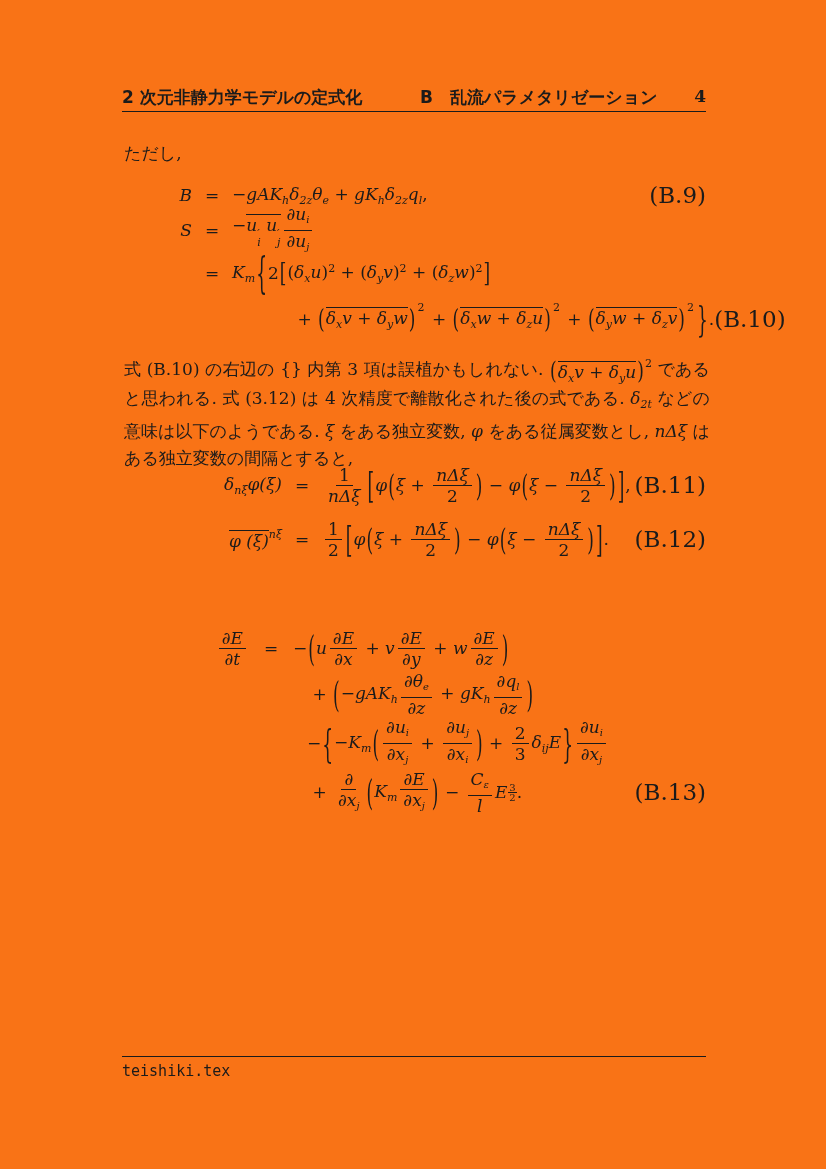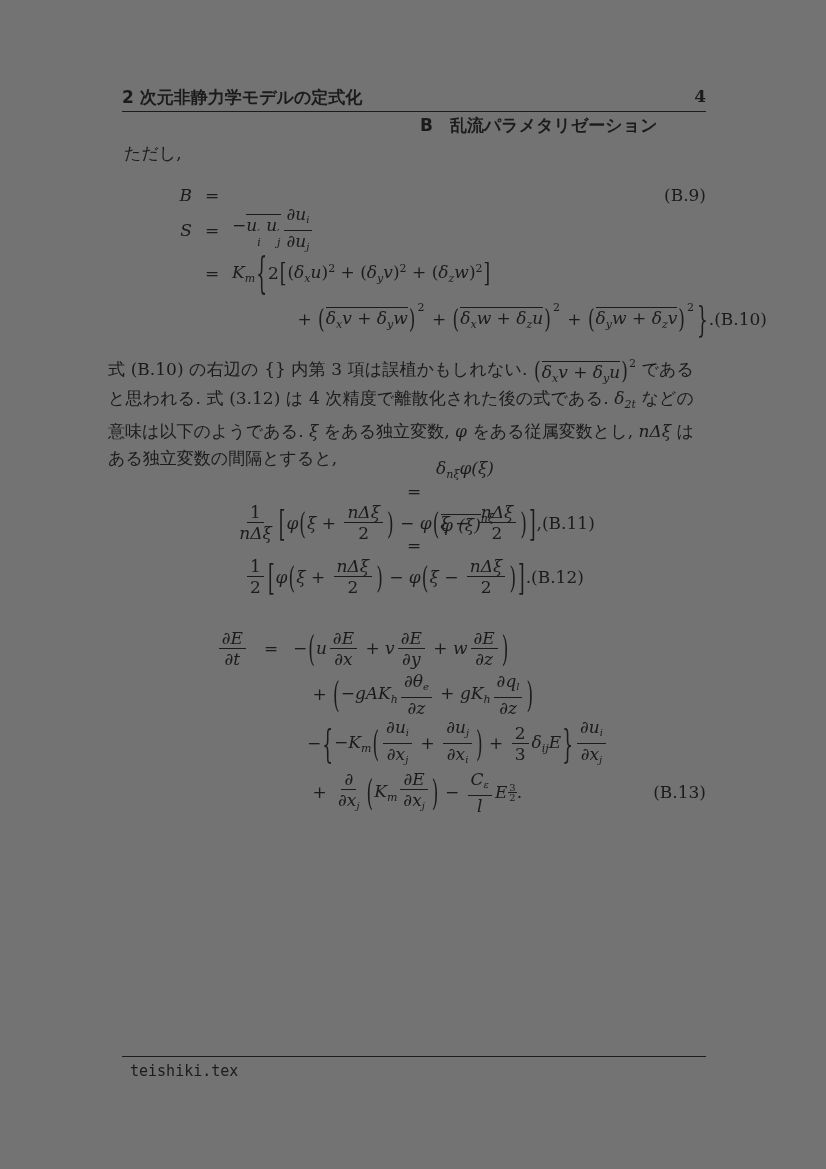--- a/index.html
+++ b/index.html
@@ -1,48 +1,48 @@
 <!DOCTYPE html>
 <html><head>
 <meta charset="utf-8">
 <style>
   html,body{margin:0;padding:0;}
   body{width:826px;height:1169px;background:#ffffff;position:relative;overflow:hidden;
        font-family:"DejaVu Serif","Liberation Serif",serif;color:#1b1b1b;}
-  .page{position:absolute;inset:0;background:#737373;text-decoration:underline;}
+  .page{position:absolute;inset:0;background:#f97316;text-decoration:underline;}
 
   
   .hdr{position:absolute;left:122px;top:86px;width:584px;height:22px;
        font-family:"DejaVu Sans","Liberation Sans",sans-serif;font-weight:bold;font-size:17px;}
   .hl{position:absolute;left:0;top:0;}
-  .hc{position:absolute;left:298px;top:0;margin-top:28px;}
+  .hc{position:absolute;left:298px;top:0;}
   .hp{position:absolute;right:0;top:0;font-family:"DejaVu Serif","Liberation Serif",serif;}
   .hrule{position:absolute;left:122px;top:111px;width:584px;height:1px;background:#1b1b1b;}
 
   
   .txt{font-size:17px;margin:2px;}
   #p-intro{position:absolute;left:122px;top:140px;}
-  #para1{position:absolute;left:106px;top:349px;width:586px;line-height:26.5px;text-align:justify;}
+  #para1{position:absolute;left:122px;top:349px;width:586px;line-height:26.5px;text-align:justify;}
   #para2{position:absolute;left:122px;top:585px;}
   .mi{font-style:italic;}
   .mi sub{font-size:11px;font-style:italic;}
 
   
   .eqb{position:absolute;left:122px;width:584px;font-size:17px;font-style:italic;}
   #eq1{top:180px;} #eq2{top:458px;} #eq3{top:625px;}
   .eqrow{display:flex;align-items:center;position:relative;}
   .lhs{display:flex;justify-content:flex-end;align-items:center;flex:none;}
   #eq1 .lhs{width:70px;} #eq2 .lhs{width:160px;} #eq3 .lhs{width:127px;}
   .rel{flex:none;display:flex;justify-content:center;align-items:center;font-style:normal;}
   #eq1 .rel{width:40px;} #eq2 .rel{width:40px;} #eq3 .rel{width:44px;}
   .rhs{display:flex;align-items:center;flex:1;}
-  .eqno{margin-left:auto;font-style:normal;font-size:17px;align-self:center;}
+  .eqno{margin-left:auto;font-style:normal;font-size:23px;align-self:center;}
   .r1{height:30px;}.r2{height:40px;}.r3{height:46px;}
   .r4{height:46px;margin-left:170px;display:flex;align-items:center;}
-  #eq2 .eqrow{height:54px;flex-direction:column;}
+  #eq2 .eqrow{height:54px;}
   #eq3 .eqrow{height:46px;} #eq3 .l3{height:52px;}
   .cont{margin-left:185px;display:flex;align-items:center;}
 
   .ch{white-space:pre;}
   .up{font-style:normal;}
   sub{font-size:11px;vertical-align:-4px;}
   sup{font-size:11px;vertical-align:6px;}
 
   .fr{display:inline-flex;flex-direction:column;align-items:center;margin:1px 3px;flex:none;}
   .fr .n{display:block;border-bottom:1px solid #1b1b1b;padding:0 3px;line-height:20px;}
@@ -62,21 +62,21 @@
   .bexp{align-self:flex-start;font-size:11px;font-style:normal;margin:5px 2px 0 1px;}
   .rsup{font-size:11px;vertical-align:9px;font-style:italic;}
   .tf{display:inline-flex;flex-direction:column;align-items:center;font-size:10px;line-height:9px;vertical-align:7px;font-style:normal;margin-left:1px;}
   .tf .tn{border-bottom:1px solid #1b1b1b;padding:0 1px;}
   .imath{white-space:nowrap;}
   .imath .ov{vertical-align:-3px;}
   .imath sup{font-size:11px;vertical-align:8px;}
 
   
   .ftr-rule{position:absolute;left:122px;top:1056px;width:584px;height:1px;background:#1b1b1b;}
-  .ftr{position:absolute;left:122px;top:1062px;width:584px;display:flex;justify-content:space-between;align-items:baseline;font-size:16px;margin-left:8px;}
+  .ftr{position:absolute;left:122px;top:1062px;width:584px;display:flex;justify-content:space-between;align-items:baseline;font-size:16px;}
   .ftr-left{font-family:"DejaVu Sans Mono","Liberation Mono",monospace;font-size:15px;}
 </style>
 </head>
 <body>
 
 <div class="page">
 
   <div class="hdr">
     <span class="hl">2 次元非静力学モデルの定式化</span>
     <span class="hc">B　乱流パラメタリゼーション</span>
@@ -86,20 +86,21 @@
 
   <p class="txt" id="p-intro">ただし,</p>
 
   <div class="eqb" id="eq1">
     <div class="eqrow r1">
       <span class="lhs">
           <span class="ch">B</span>
         </span>
       <span class="rel">=</span>
       <span class="rhs">
+        <span class="ch"><span>−gAK</span><sub>h</sub><span>δ</span><sub>2z</sub><span>θ</span><sub>e</sub><span> + gK</span><sub>h</sub><span>δ</span><sub>2z</sub><span>q</span><sub>l</sub><span class="up">,</span></span>
         <span class="eqno">(B.9)</span>
       </span>
     </div>
     <div class="eqrow r2">
       <span class="lhs">
           <span class="ch">S</span>
         </span>
       <span class="rel">=</span>
       <span class="rhs">
         <span class="ch"><span class="up">−</span><span class="ov"><span>u</span><span class="ss"><span>′</span><span>i</span></span><span> u</span><span class="ss"><span>′</span><span>j</span></span></span></span>

